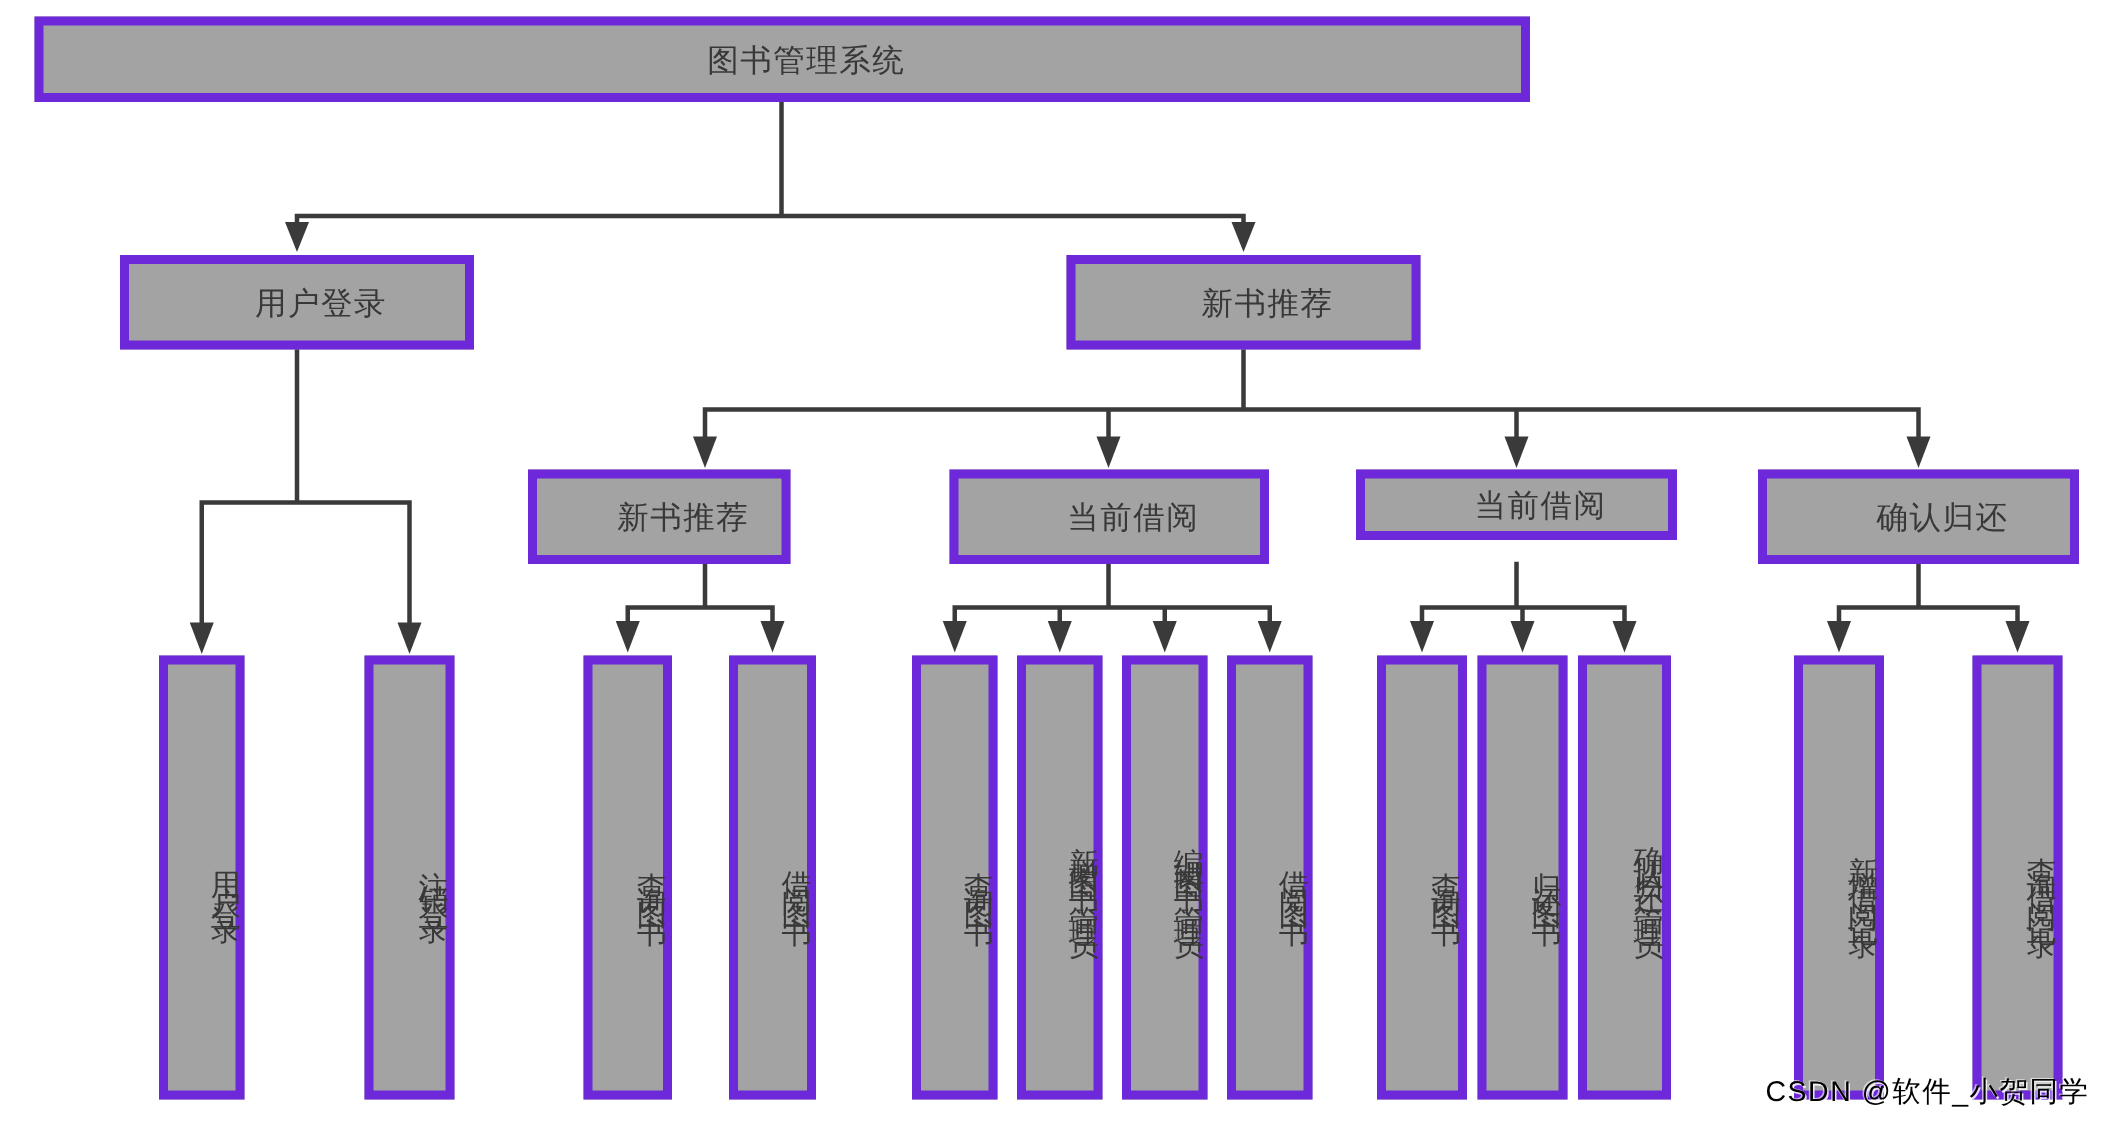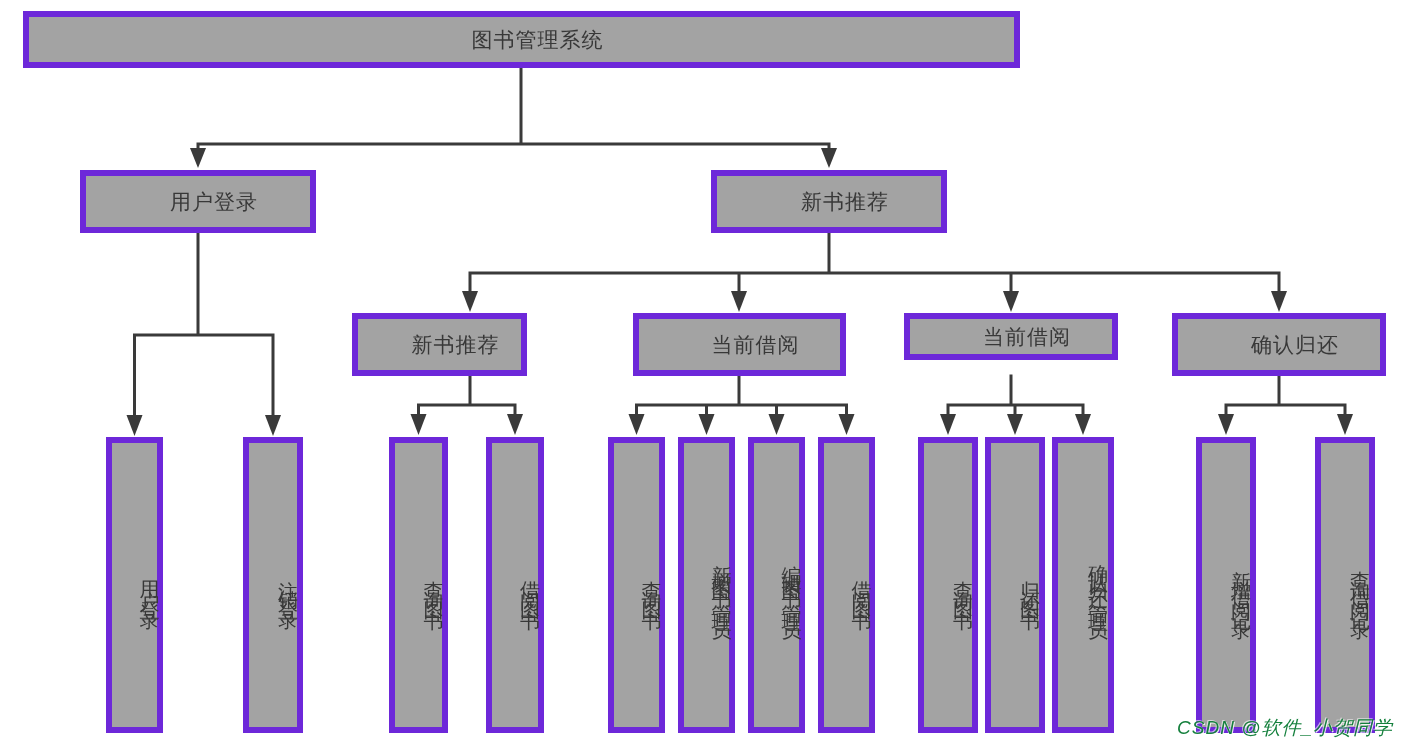--- a/index.html
+++ b/index.html
@@ -27,23 +27,23 @@
   .p-b2{left:486px;top:437px;width:58px;height:296px;}
   .p-c1{left:608px;top:437px;width:57px;height:296px;}
   .p-c2{left:678px;top:437px;width:57px;height:296px;}
   .p-c3{left:748px;top:437px;width:57px;height:296px;}
   .p-c4{left:818px;top:437px;width:57px;height:296px;}
   .p-d1{left:918px;top:437px;width:60px;height:296px;}
   .p-d2{left:985px;top:437px;width:60px;height:296px;}
   .p-d3{left:1052px;top:437px;width:62px;height:296px;}
   .p-e1{left:1196px;top:437px;width:60px;height:296px;}
   .p-e2{left:1315px;top:437px;width:60px;height:296px;}
-  .watermark{position:absolute;right:12px;bottom:6px;font-size:19px;color:#15803d;
+  .watermark{position:absolute;right:12px;bottom:6px;font-size:19px;color:#000000;
              text-shadow:1px 1px 0 rgba(255,255,255,.85),-1px -1px 0 rgba(255,255,255,.6);
-             letter-spacing:1px;white-space:nowrap;font-style:italic;}
+             letter-spacing:1px;white-space:nowrap;}
 </style>
 </head>
 <body>
 
 <div class="canvas">
 
   <svg class="lines" width="1405" height="747" viewBox="0 0 1405 747">
 
     <g>
       <path d="M521 68 V144 M198 144 H829 M198 144 V151 M829 144 V151" stroke="#3a3a3a" stroke-width="3" fill="none" stroke-linecap="square"></path>

